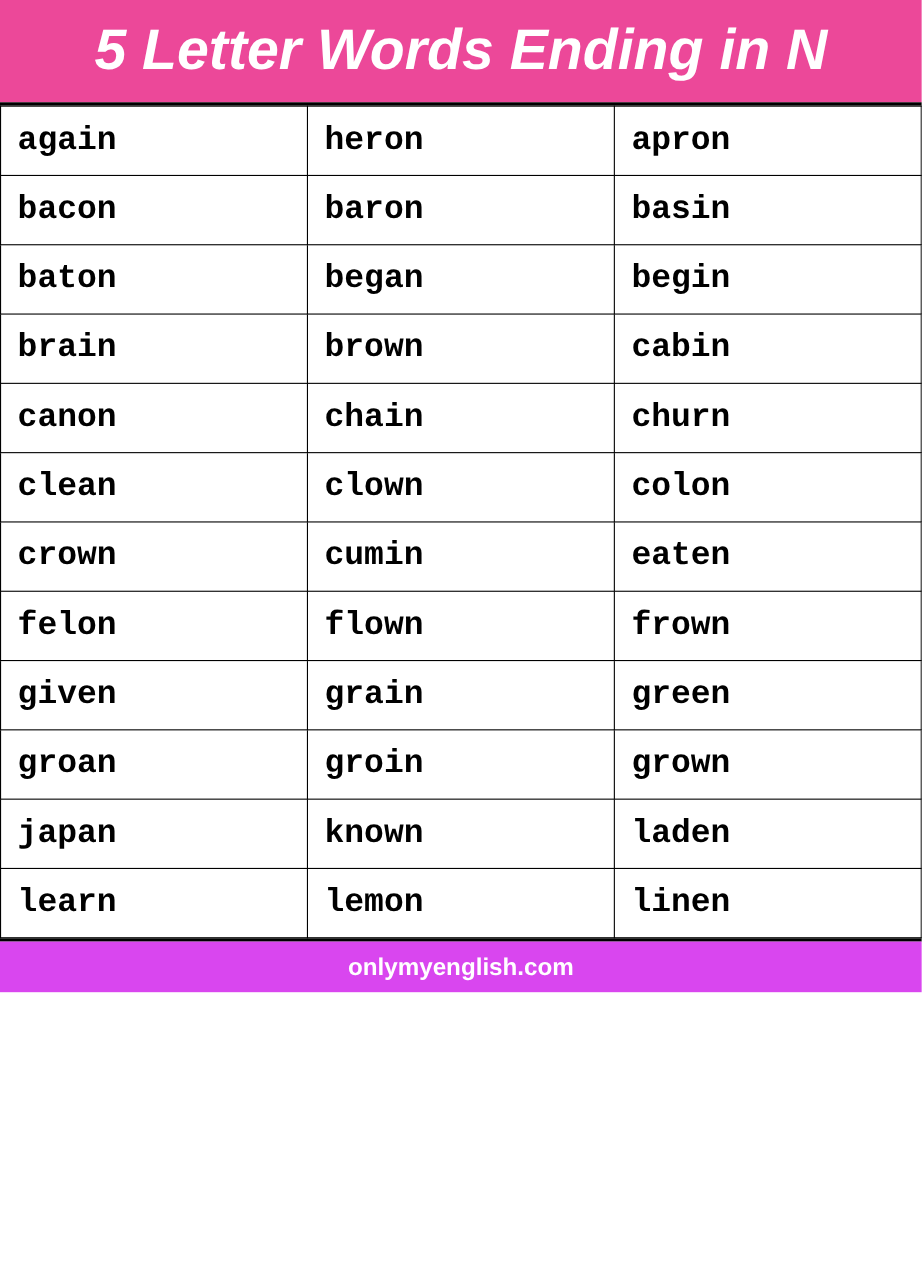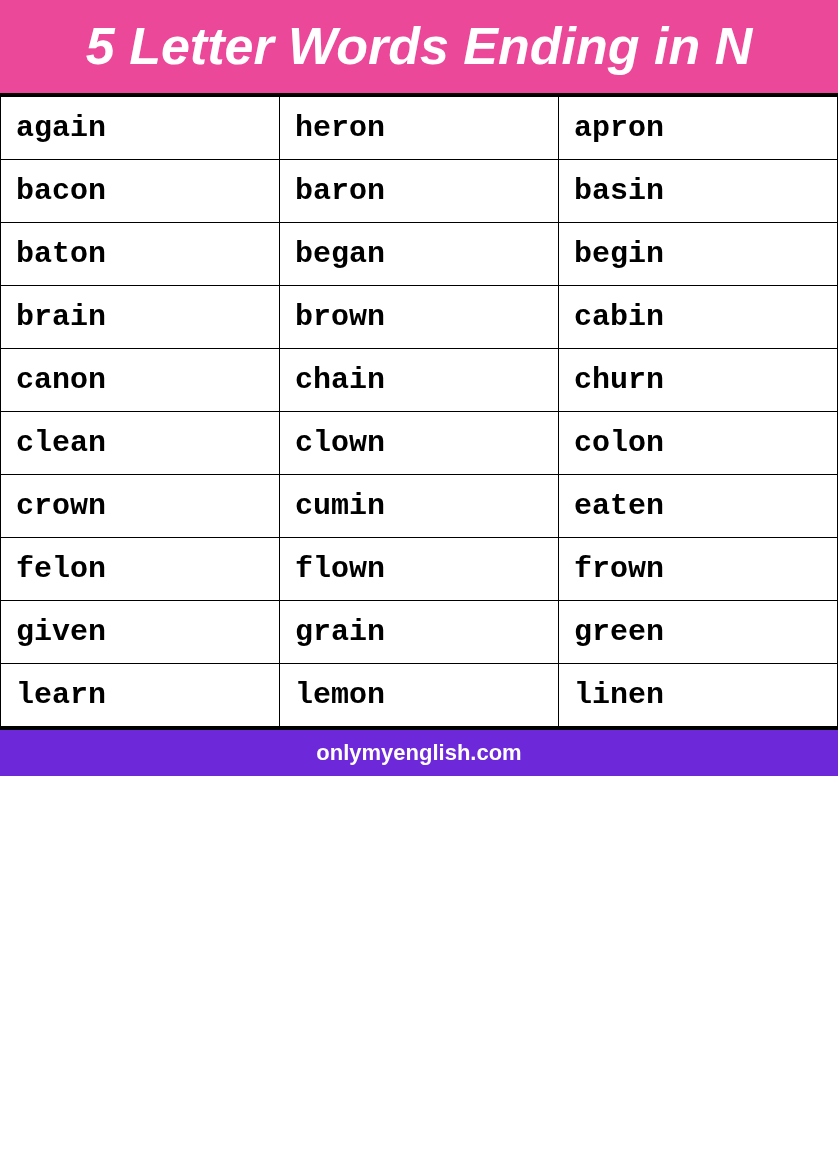--- a/index.html
+++ b/index.html
@@ -32,21 +32,21 @@
     td {
       width: 33.33%;
       padding: 14px 15px;
       font-size: 30px;
       font-weight: 700;
       border: 1.5px solid #000;
       text-align: left;
       font-family: Liberation Mono, monospace;
     }
     .footer {
-      background: #6d28d9;
+      background: #d946ef;
       padding: 10px 4px;
       text-align: center;
     }
     .footer span {
       color: #fff;
       font-size: 22px;
       font-weight: 700;
     }
   </style>
 </head>
@@ -98,20 +98,30 @@
           <td>felon</td>
           <td>flown</td>
           <td>frown</td>
         </tr>
         <tr>
           <td>given</td>
           <td>grain</td>
           <td>green</td>
         </tr>
         <tr>
+          <td>groan</td>
+          <td>groin</td>
+          <td>grown</td>
+        </tr>
+        <tr>
+          <td>japan</td>
+          <td>known</td>
+          <td>laden</td>
+        </tr>
+        <tr>
           <td>learn</td>
           <td>lemon</td>
           <td>linen</td>
         </tr>
       </tbody>
   </table>
 </div>
 
 <div class="footer">
   <span>onlymyenglish.com</span>

